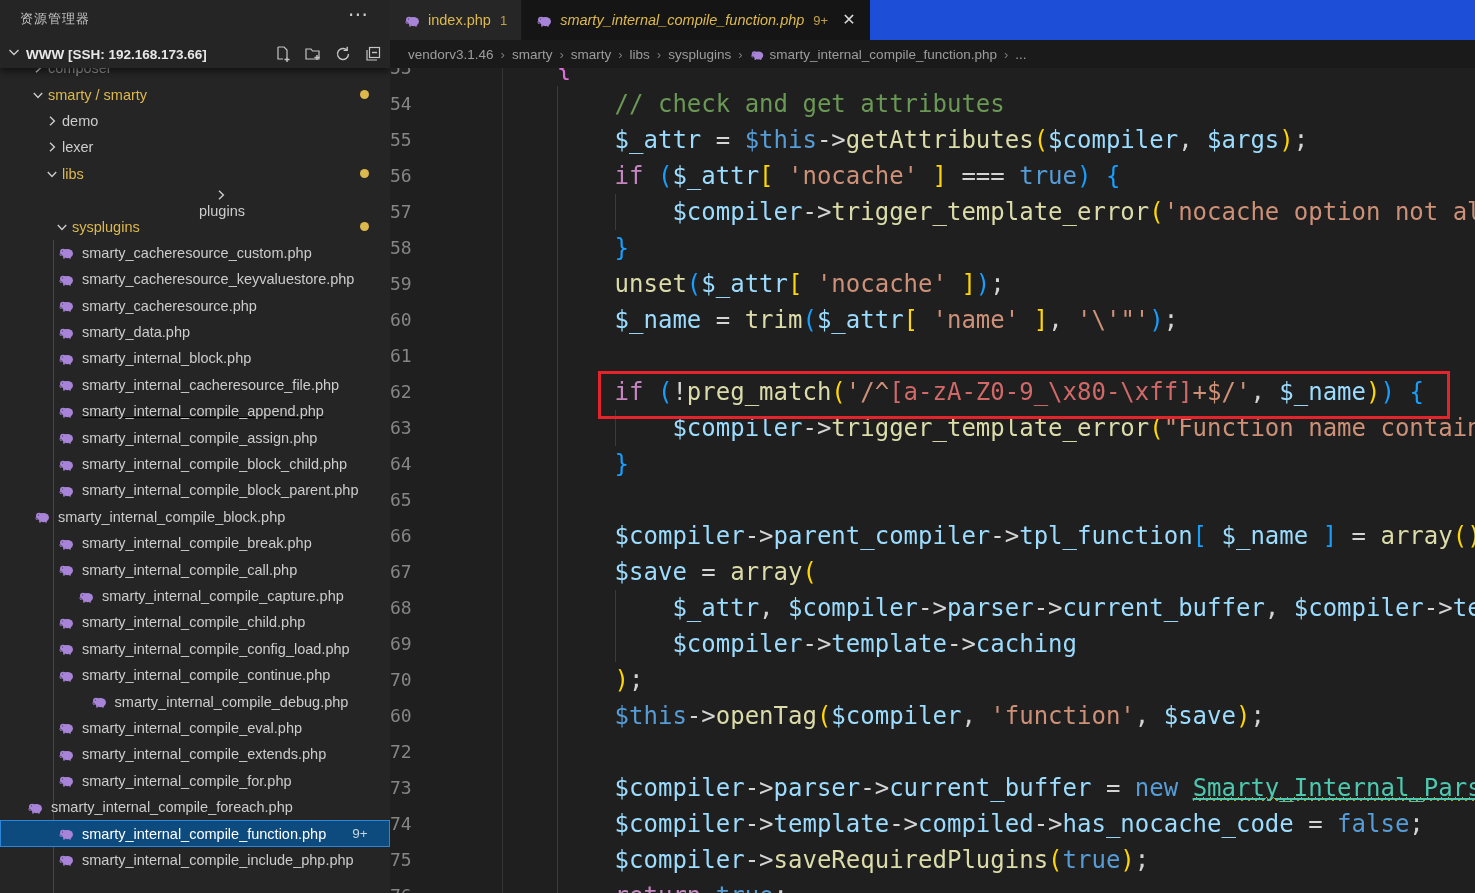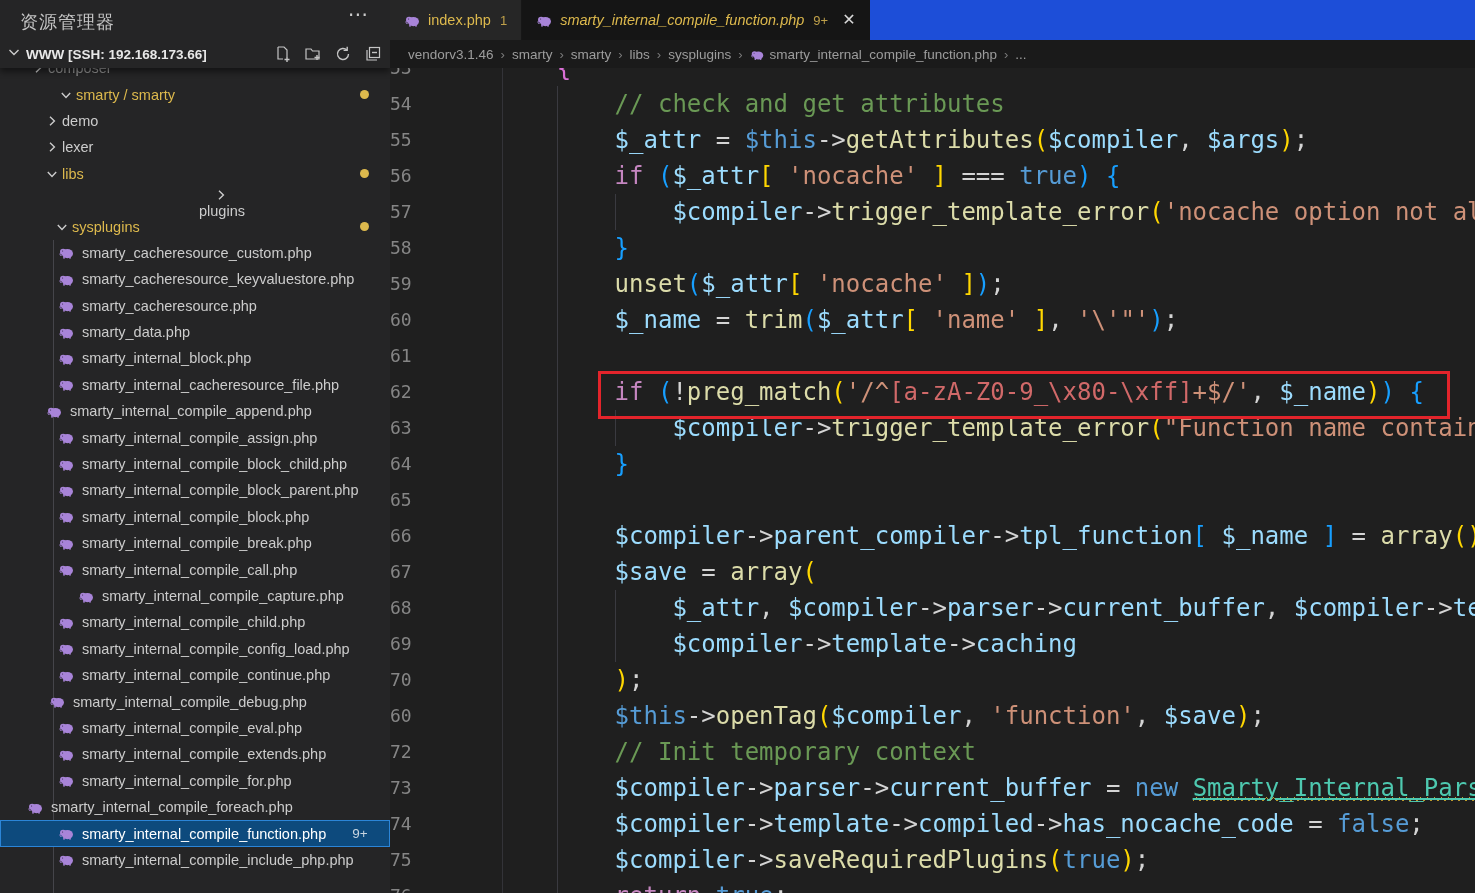--- a/index.html
+++ b/index.html
@@ -3,21 +3,21 @@
 <meta charset="utf-8">
 <style>
   html,body{margin:0;padding:0;background:#111;}
   #app{position:relative;width:1475px;height:893px;overflow:hidden;
        font-family:"Liberation Sans","DejaVu Sans",sans-serif;
        background:var(--editorBg);}
 
   
   #sidebar{position:absolute;left:0;top:0;width:390px;height:893px;background:var(--sidebarBg);overflow:hidden;}
   #panel-title-row{position:absolute;left:0;top:0;width:390px;height:40px;background:var(--sidebarBg);z-index:6;}
-  #panel-title{position:absolute;left:20px;top:10px;font-size:18px;color:#c4c4c4;letter-spacing:1px;}
+  #panel-title{position:absolute;left:20px;top:10px;font-size:13px;color:#c4c4c4;letter-spacing:1px;}
   #panel-more{position:absolute;left:348px;top:2px;font-size:20px;color:#cccccc;cursor:pointer;}
   #www-header{position:absolute;left:0;top:40px;width:390px;height:28px;background:var(--sidebarBg);z-index:5;
               box-shadow:0 4px 6px rgba(0,0,0,.45);display:flex;align-items:center;}
   #www-header .chev{margin-left:6px;}
   #www-label{margin-left:4px;font-size:13.5px;font-weight:bold;color:#e8e8e8;white-space:nowrap;}
   #www-actions{position:absolute;right:8px;top:5px;display:flex;gap:12px;}
   #www-actions .act{width:18px;height:18px;cursor:pointer;}
   #tree{position:absolute;left:0;top:55px;width:390px;z-index:1;}
   .trow{position:relative;height:26.4px;display:flex;align-items:center;cursor:pointer;white-space:nowrap;}
   .trow .chev{flex:0 0 16px;height:16px;margin-right:2px;}
@@ -77,21 +77,21 @@
 <div id="app">
 
   <div id="sidebar">
     <div id="tree">
         <div class="trow" style="padding-left: 30px;">
           <span class="chev"><svg width="16" height="16" viewBox="0 0 16 16">
               <path d="M6 3.8l4.4 4.2L6 12.2" fill="none" stroke="#cccccc" stroke-width="1.4"></path>
             </svg></span>
           <span class="tlabel dim">composer</span>
         </div>
-        <div class="trow" style="padding-left: 30px; margin-left: 28px;">
+        <div class="trow" style="padding-left: 30px;">
           <span class="chev"><svg width="16" height="16" viewBox="0 0 16 16">
               <path d="M3.8 6l4.2 4.4L12.2 6" fill="none" stroke="#cccccc" stroke-width="1.4"></path>
             </svg></span>
           <span class="tlabel mod">smarty / smarty</span>
           <span class="tdot"></span>
         </div>
         <div class="trow" style="padding-left: 44px;">
           <span class="chev"><svg width="16" height="16" viewBox="0 0 16 16">
               <path d="M6 3.8l4.4 4.2L6 12.2" fill="none" stroke="#cccccc" stroke-width="1.4"></path>
             </svg></span>
@@ -182,21 +182,21 @@
           <span class="ficon"><svg width="17" height="17" viewBox="0 0 17 17">
               <ellipse cx="9.4" cy="9.6" rx="5.6" ry="4.6" fill="#a884d8"></ellipse>
               <circle cx="5.1" cy="7.8" r="3.1" fill="#a884d8"></circle>
               <path d="M2.6 8.5c-1 .4-1.4 1.6-.8 2.6.4.7 1.2 1 1.9.8l-.3-1c-.4.1-.8-.1-1-.4-.3-.5-.1-1.1.5-1.3z" fill="#a884d8"></path>
               <rect x="5.2" y="12.4" width="1.6" height="2.2" fill="#a884d8"></rect>
               <rect x="11.2" y="12.4" width="1.6" height="2.2" fill="#a884d8"></rect>
               <circle cx="4.6" cy="7" r="0.55" fill="#2d2140"></circle>
             </svg></span>
           <span class="tlabel">smarty_internal_cacheresource_file.php</span>
         </div>
-        <div class="trow" style="padding-left: 46px;">
+        <div class="trow" style="padding-left: 58px; text-decoration: underline;">
           <span class="ficon"><svg width="17" height="17" viewBox="0 0 17 17">
               <ellipse cx="9.4" cy="9.6" rx="5.6" ry="4.6" fill="#a884d8"></ellipse>
               <circle cx="5.1" cy="7.8" r="3.1" fill="#a884d8"></circle>
               <path d="M2.6 8.5c-1 .4-1.4 1.6-.8 2.6.4.7 1.2 1 1.9.8l-.3-1c-.4.1-.8-.1-1-.4-.3-.5-.1-1.1.5-1.3z" fill="#a884d8"></path>
               <rect x="5.2" y="12.4" width="1.6" height="2.2" fill="#a884d8"></rect>
               <rect x="11.2" y="12.4" width="1.6" height="2.2" fill="#a884d8"></rect>
               <circle cx="4.6" cy="7" r="0.55" fill="#2d2140"></circle>
             </svg></span>
           <span class="tlabel">smarty_internal_compile_append.php</span>
         </div>
@@ -226,21 +226,21 @@
           <span class="ficon"><svg width="17" height="17" viewBox="0 0 17 17">
               <ellipse cx="9.4" cy="9.6" rx="5.6" ry="4.6" fill="#a884d8"></ellipse>
               <circle cx="5.1" cy="7.8" r="3.1" fill="#a884d8"></circle>
               <path d="M2.6 8.5c-1 .4-1.4 1.6-.8 2.6.4.7 1.2 1 1.9.8l-.3-1c-.4.1-.8-.1-1-.4-.3-.5-.1-1.1.5-1.3z" fill="#a884d8"></path>
               <rect x="5.2" y="12.4" width="1.6" height="2.2" fill="#a884d8"></rect>
               <rect x="11.2" y="12.4" width="1.6" height="2.2" fill="#a884d8"></rect>
               <circle cx="4.6" cy="7" r="0.55" fill="#2d2140"></circle>
             </svg></span>
           <span class="tlabel">smarty_internal_compile_block_parent.php</span>
         </div>
-        <div class="trow" style="padding-left: 58px;">
+        <div class="trow" style="padding-left: 34px;">
           <span class="ficon"><svg width="17" height="17" viewBox="0 0 17 17">
               <ellipse cx="9.4" cy="9.6" rx="5.6" ry="4.6" fill="#a884d8"></ellipse>
               <circle cx="5.1" cy="7.8" r="3.1" fill="#a884d8"></circle>
               <path d="M2.6 8.5c-1 .4-1.4 1.6-.8 2.6.4.7 1.2 1 1.9.8l-.3-1c-.4.1-.8-.1-1-.4-.3-.5-.1-1.1.5-1.3z" fill="#a884d8"></path>
               <rect x="5.2" y="12.4" width="1.6" height="2.2" fill="#a884d8"></rect>
               <rect x="11.2" y="12.4" width="1.6" height="2.2" fill="#a884d8"></rect>
               <circle cx="4.6" cy="7" r="0.55" fill="#2d2140"></circle>
             </svg></span>
           <span class="tlabel">smarty_internal_compile_block.php</span>
         </div>
@@ -303,21 +303,21 @@
           <span class="ficon"><svg width="17" height="17" viewBox="0 0 17 17">
               <ellipse cx="9.4" cy="9.6" rx="5.6" ry="4.6" fill="#a884d8"></ellipse>
               <circle cx="5.1" cy="7.8" r="3.1" fill="#a884d8"></circle>
               <path d="M2.6 8.5c-1 .4-1.4 1.6-.8 2.6.4.7 1.2 1 1.9.8l-.3-1c-.4.1-.8-.1-1-.4-.3-.5-.1-1.1.5-1.3z" fill="#a884d8"></path>
               <rect x="5.2" y="12.4" width="1.6" height="2.2" fill="#a884d8"></rect>
               <rect x="11.2" y="12.4" width="1.6" height="2.2" fill="#a884d8"></rect>
               <circle cx="4.6" cy="7" r="0.55" fill="#2d2140"></circle>
             </svg></span>
           <span class="tlabel">smarty_internal_compile_continue.php</span>
         </div>
-        <div class="trow" style="padding-left: 49px;">
+        <div class="trow" style="padding-left: 49px; justify-content: center;">
           <span class="ficon"><svg width="17" height="17" viewBox="0 0 17 17">
               <ellipse cx="9.4" cy="9.6" rx="5.6" ry="4.6" fill="#a884d8"></ellipse>
               <circle cx="5.1" cy="7.8" r="3.1" fill="#a884d8"></circle>
               <path d="M2.6 8.5c-1 .4-1.4 1.6-.8 2.6.4.7 1.2 1 1.9.8l-.3-1c-.4.1-.8-.1-1-.4-.3-.5-.1-1.1.5-1.3z" fill="#a884d8"></path>
               <rect x="5.2" y="12.4" width="1.6" height="2.2" fill="#a884d8"></rect>
               <rect x="11.2" y="12.4" width="1.6" height="2.2" fill="#a884d8"></rect>
               <circle cx="4.6" cy="7" r="0.55" fill="#2d2140"></circle>
             </svg></span>
           <span class="tlabel">smarty_internal_compile_debug.php</span>
         </div>
@@ -566,21 +566,21 @@
           <div class="line">
             <span class="ln">70</span>
             <span class="txt"><span class="tk-pl">        </span><span class="tk-bg">)</span><span class="tk-pl">;</span></span>
           </div>
           <div class="line">
             <span class="ln">60</span>
             <span class="txt"><span class="tk-pl">        </span><span class="tk-th">$this</span><span class="tk-pl">-&gt;</span><span class="tk-fn">openTag</span><span class="tk-bg">(</span><span class="tk-v">$compiler</span><span class="tk-pl">, </span><span class="tk-s">'function'</span><span class="tk-pl">, </span><span class="tk-v">$save</span><span class="tk-bg">)</span><span class="tk-pl">;</span></span>
           </div>
           <div class="line">
             <span class="ln">72</span>
-            <span class="txt"><span class="tk-pl">        </span><span class="tk-cm">// Init temporary context</span></span>
+            <span class="txt"><span class="tk-pl">        </span></span>
           </div>
           <div class="line">
             <span class="ln">73</span>
             <span class="txt"><span class="tk-pl">        </span><span class="tk-v">$compiler</span><span class="tk-pl">-&gt;</span><span class="tk-v">parser</span><span class="tk-pl">-&gt;</span><span class="tk-v">current_buffer</span><span class="tk-pl"> = </span><span class="tk-th">new</span><span class="tk-pl"> </span><span class="tk-cl">Smarty_Internal_ParseTree_Template</span></span>
           </div>
           <div class="line">
             <span class="ln">74</span>
             <span class="txt"><span class="tk-pl">        </span><span class="tk-v">$compiler</span><span class="tk-pl">-&gt;</span><span class="tk-v">template</span><span class="tk-pl">-&gt;</span><span class="tk-v">compiled</span><span class="tk-pl">-&gt;</span><span class="tk-v">has_nocache_code</span><span class="tk-pl"> = </span><span class="tk-th">false</span><span class="tk-pl">;</span></span>
           </div>
           <div class="line">

